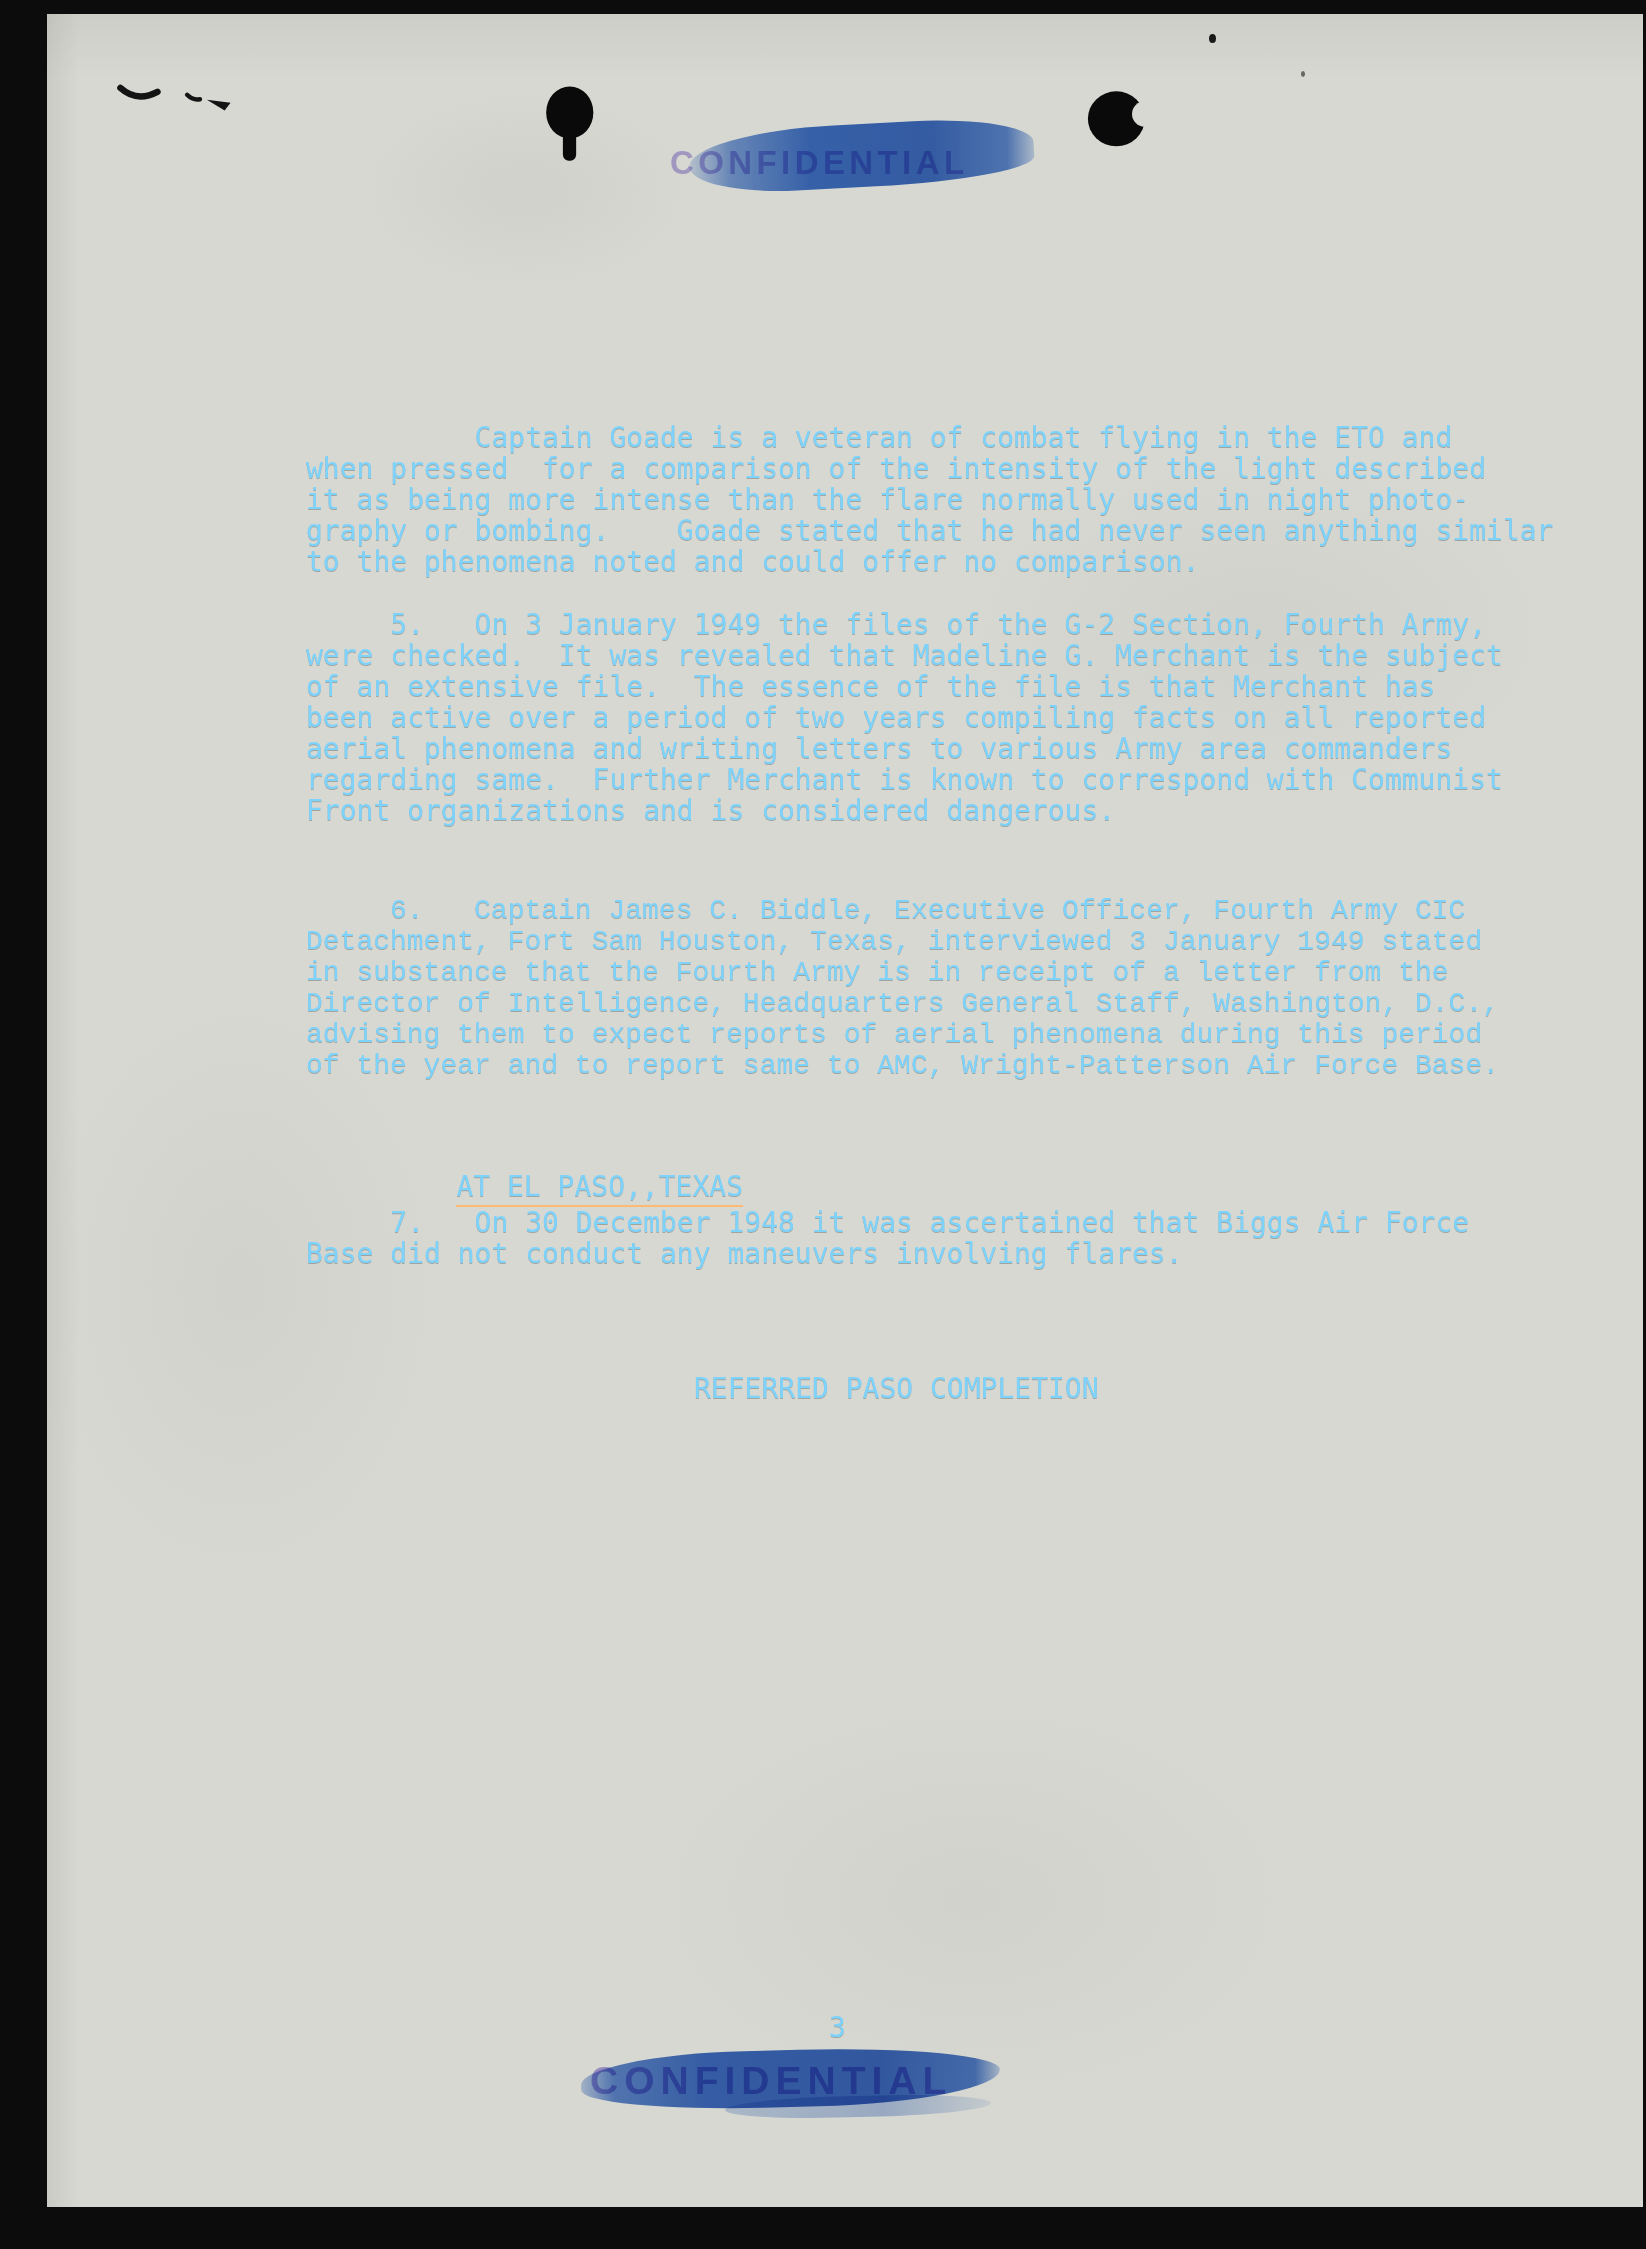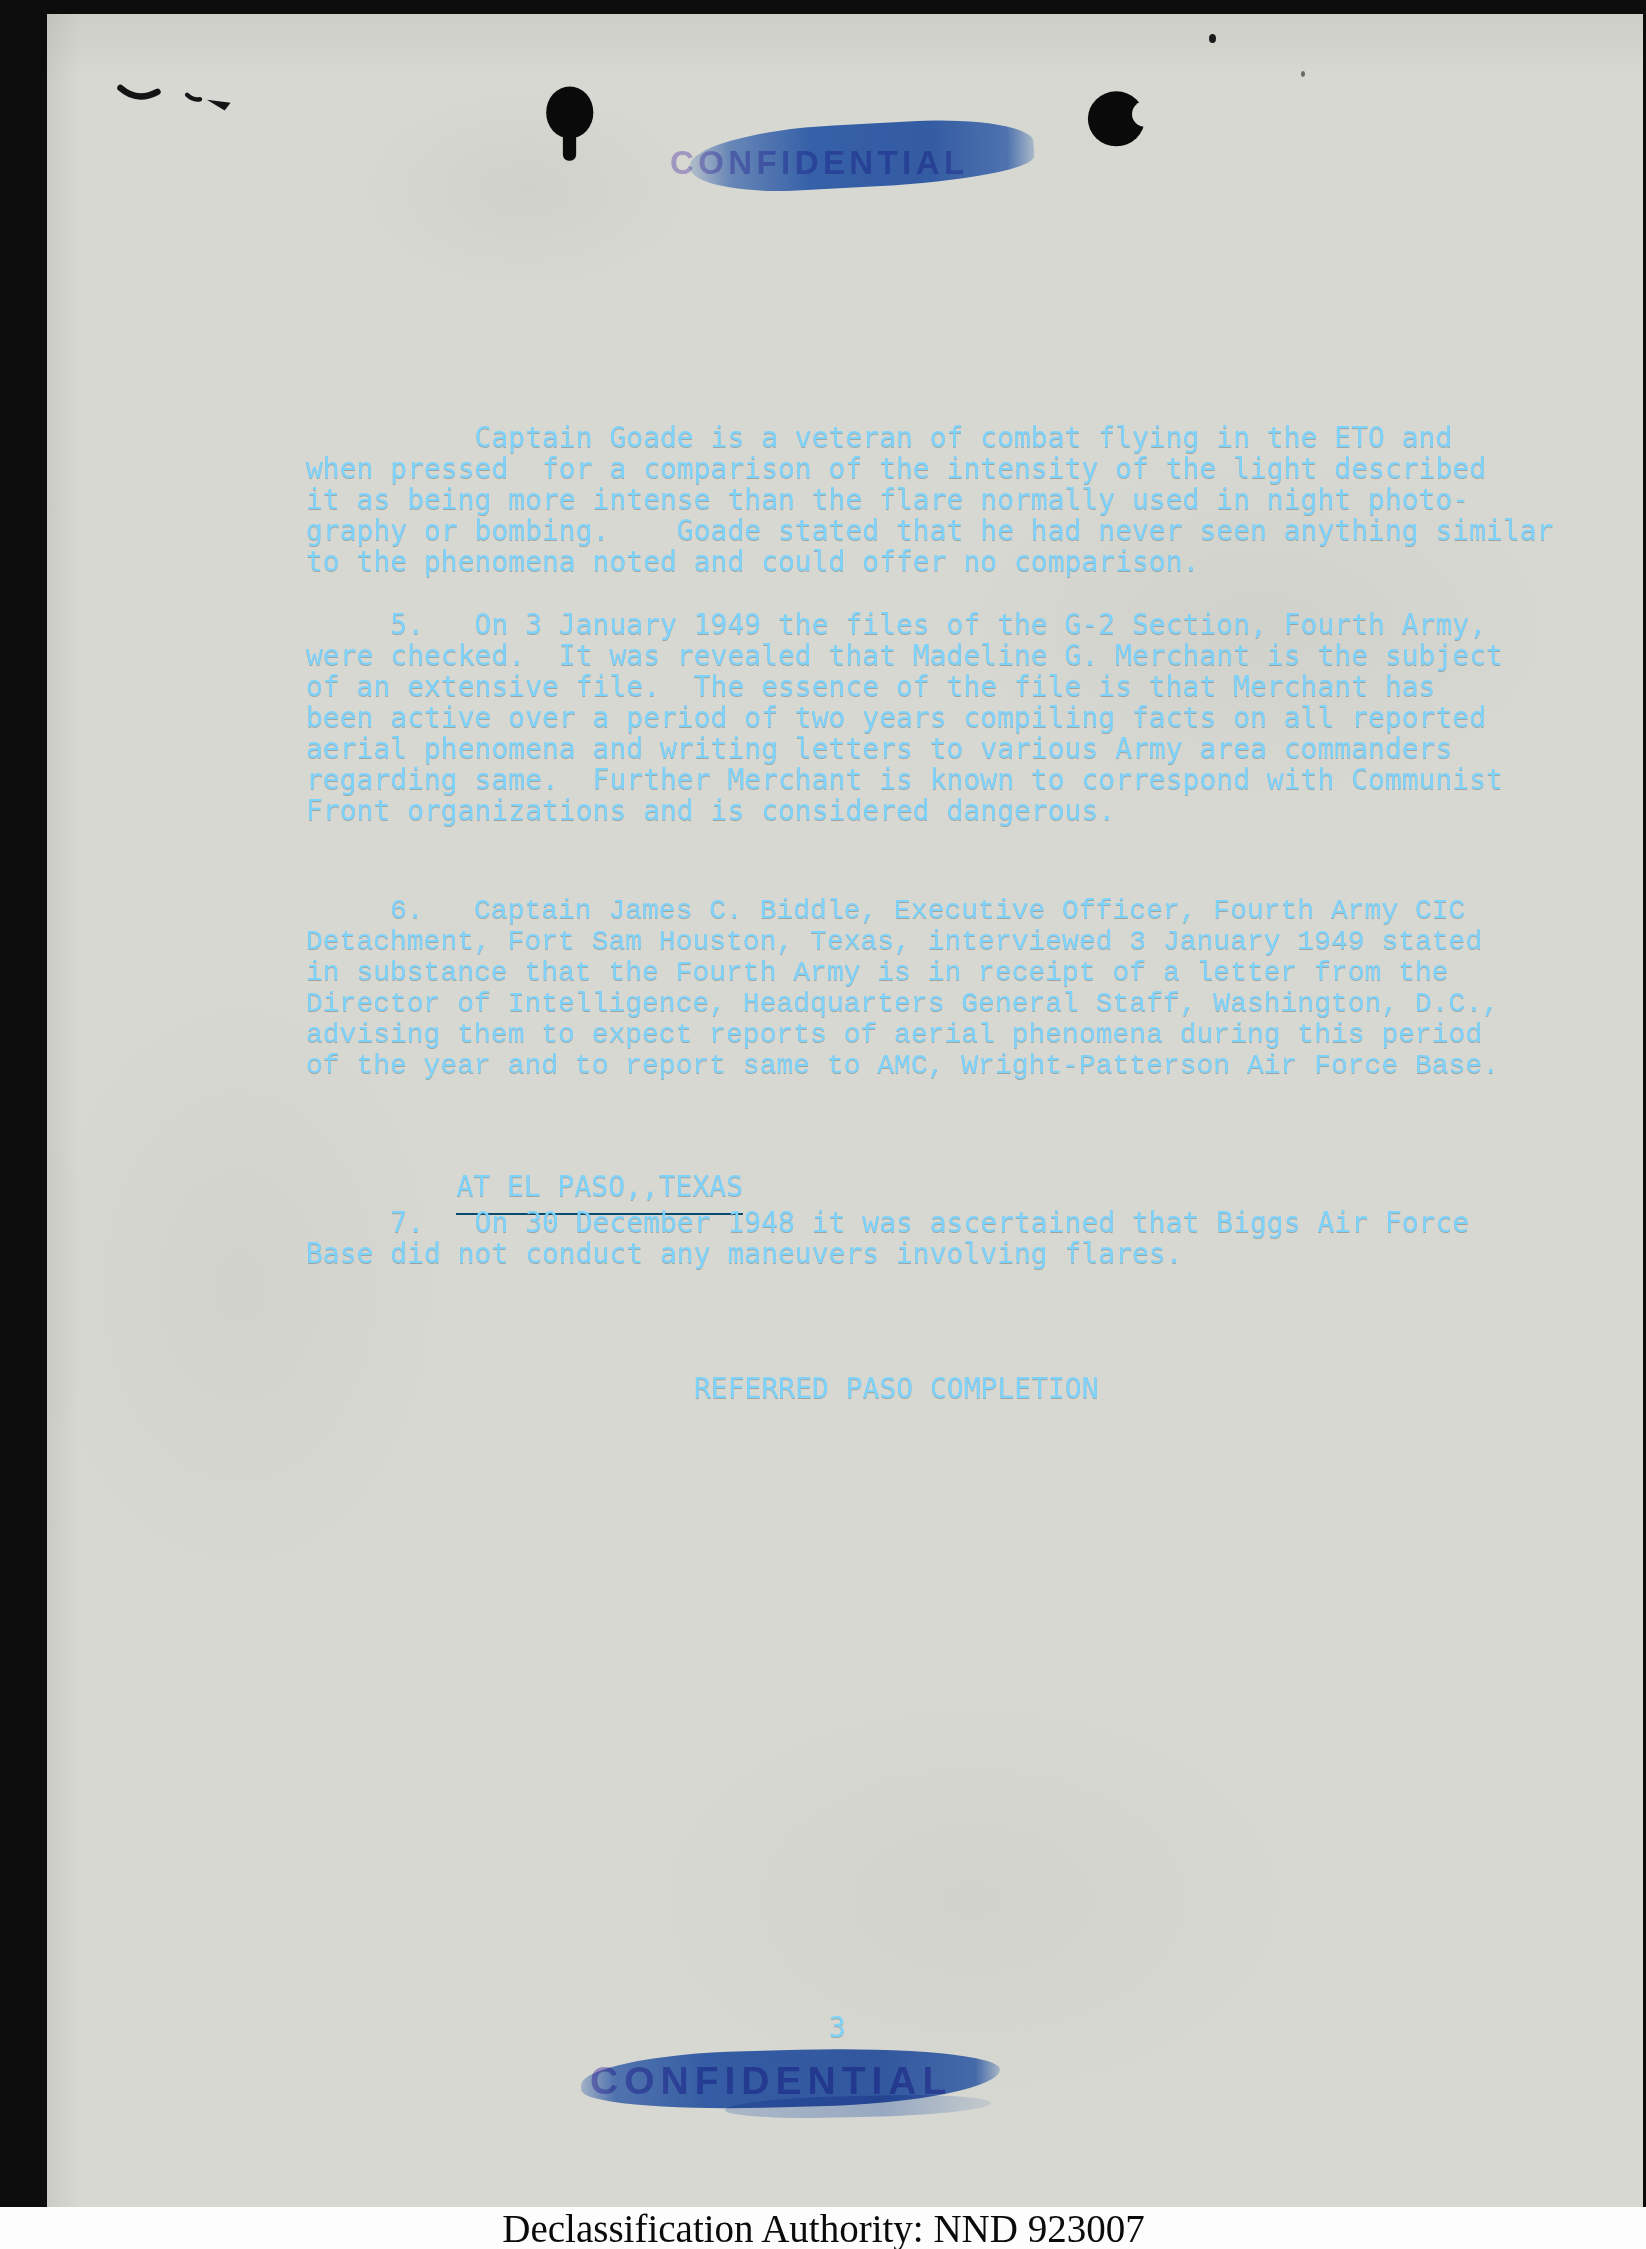--- a/index.html
+++ b/index.html
@@ -16,21 +16,21 @@
       radial-gradient(ellipse 493px 306px at 58% 86%, rgba(114,120,108,0.06), transparent 70%),
       radial-gradient(ellipse 246px 148px at 30% 8%, rgba(120,126,114,0.08), transparent 70%),
       linear-gradient(180deg, rgba(130,132,122,0.12), rgba(0,0,0,0) 3%),
       linear-gradient(90deg, rgba(120,122,112,0.14), rgba(0,0,0,0) 2%);
   }
   .typew{
     position:absolute;white-space:pre;font-size:28px;line-height:31px;
     color:#7dd3fc;text-shadow:0 0.5px 0.5px rgba(64,70,62,0.35);
   }
   .heading-underline{
-    display:inline-block;border-bottom:2px solid #0c4a6e;padding-bottom:11px;
+    display:inline-block;border-bottom:2px solid #fdba74;padding-bottom:3px;
   }
   .stamp{
     position:absolute;font-family:"Liberation Sans",sans-serif;font-weight:700;
     color:rgba(128,112,180,0.62);white-space:nowrap;
   }
   .stamp-top{left:670px;top:144px;font-size:33px;letter-spacing:4.4px;}
   .stamp-bottom{left:590px;top:2059px;font-size:39px;letter-spacing:6px;color:rgba(120,106,178,0.7);}
   .marker{
     position:absolute;mix-blend-mode:multiply;opacity:0.92;
   }
@@ -118,18 +118,15 @@
 Base did not conduct any maneuvers involving flares.</div>
 
   <div class="typew" style="left:694px;top:1373px;">REFERRED PASO COMPLETION</div>
 
   <div class="typew" style="left:829px;top:2012px;">3</div>
 
   <div class="stamp stamp-bottom">CONFIDENTIAL</div>
   <div class="marker marker-bottom"></div>
   <div class="marker marker-bottom-tail"></div>
 
-  <div class="footer-strip">
-    <span class="footer-text">Declassification Authority: NND 923007</span>
-  </div>
 
 </div>
 
 
 </body></html>

